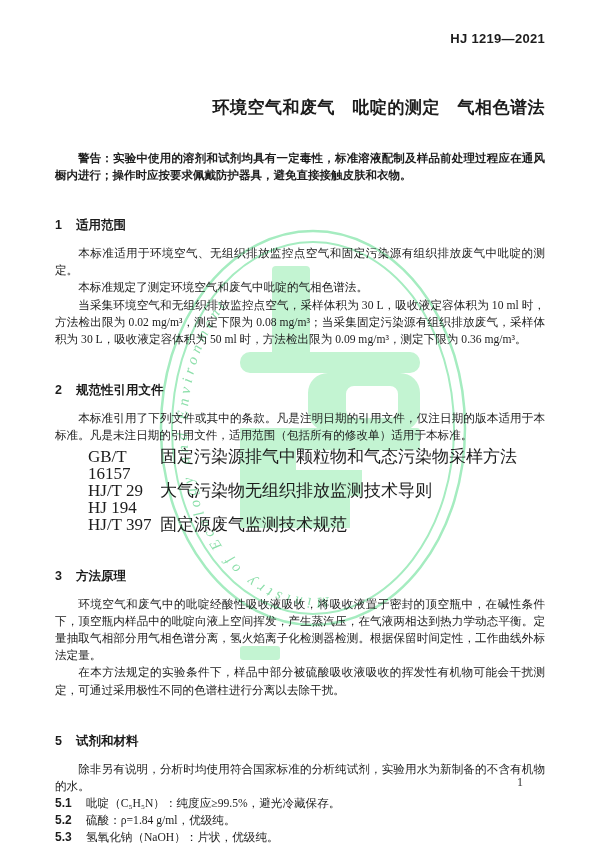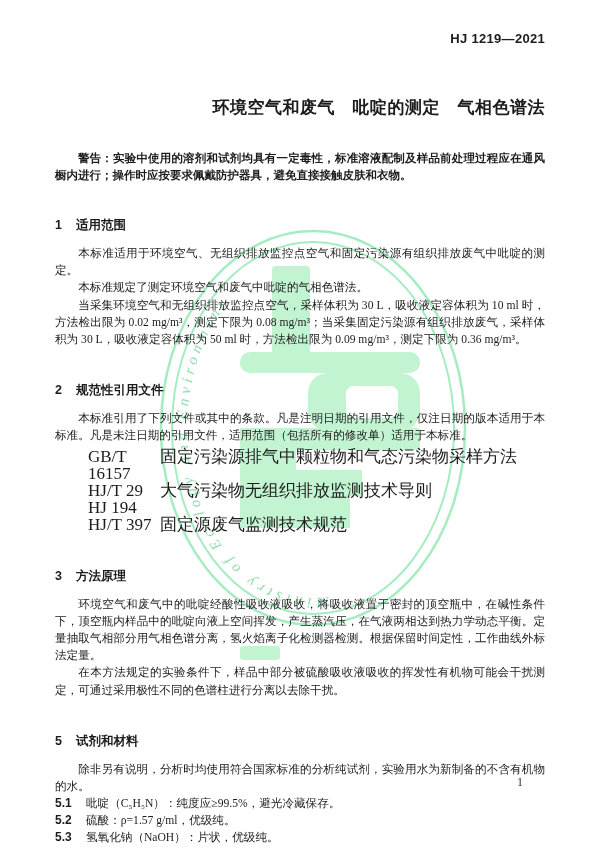--- a/index.html
+++ b/index.html
@@ -154,20 +154,20 @@
     </div>
 
     <h2 class="sec-h"><span class="sec-num">3</span><span>方法原理</span></h2>
     <p class="body-p">环境空气和废气中的吡啶经酸性吸收液吸收，将吸收液置于密封的顶空瓶中，在碱性条件下，顶空瓶内样品中的吡啶向液上空间挥发，产生蒸汽压，在气液两相达到热力学动态平衡。定量抽取气相部分用气相色谱分离，氢火焰离子化检测器检测。根据保留时间定性，工作曲线外标法定量。</p>
 
     <p class="body-p">在本方法规定的实验条件下，样品中部分被硫酸吸收液吸收的挥发性有机物可能会干扰测定，可通过采用极性不同的色谱柱进行分离以去除干扰。</p>
 
     <h2 class="sec-h"><span class="sec-num">5</span><span>试剂和材料</span></h2>
     <p class="body-p">除非另有说明，分析时均使用符合国家标准的分析纯试剂，实验用水为新制备的不含有机物的水。</p>
     <p class="clause"><span class="clause-num">5.1</span><span>吡啶（C₅H₅N）：纯度应≥99.5%，避光冷藏保存。</span></p>
-    <p class="clause"><span class="clause-num">5.2</span><span>硫酸：ρ=1.57 g/ml，优级纯。</span></p>
+    <p class="clause"><span class="clause-num">5.2</span><span>硫酸：ρ=1.84 g/ml，优级纯。</span></p>
     <p class="clause"><span class="clause-num">5.3</span><span>氢氧化钠（NaOH）：片状，优级纯。</span></p>
 
   </div>
 
   <div class="page-number">1</div>
 
 </div>
 
 </body></html>

